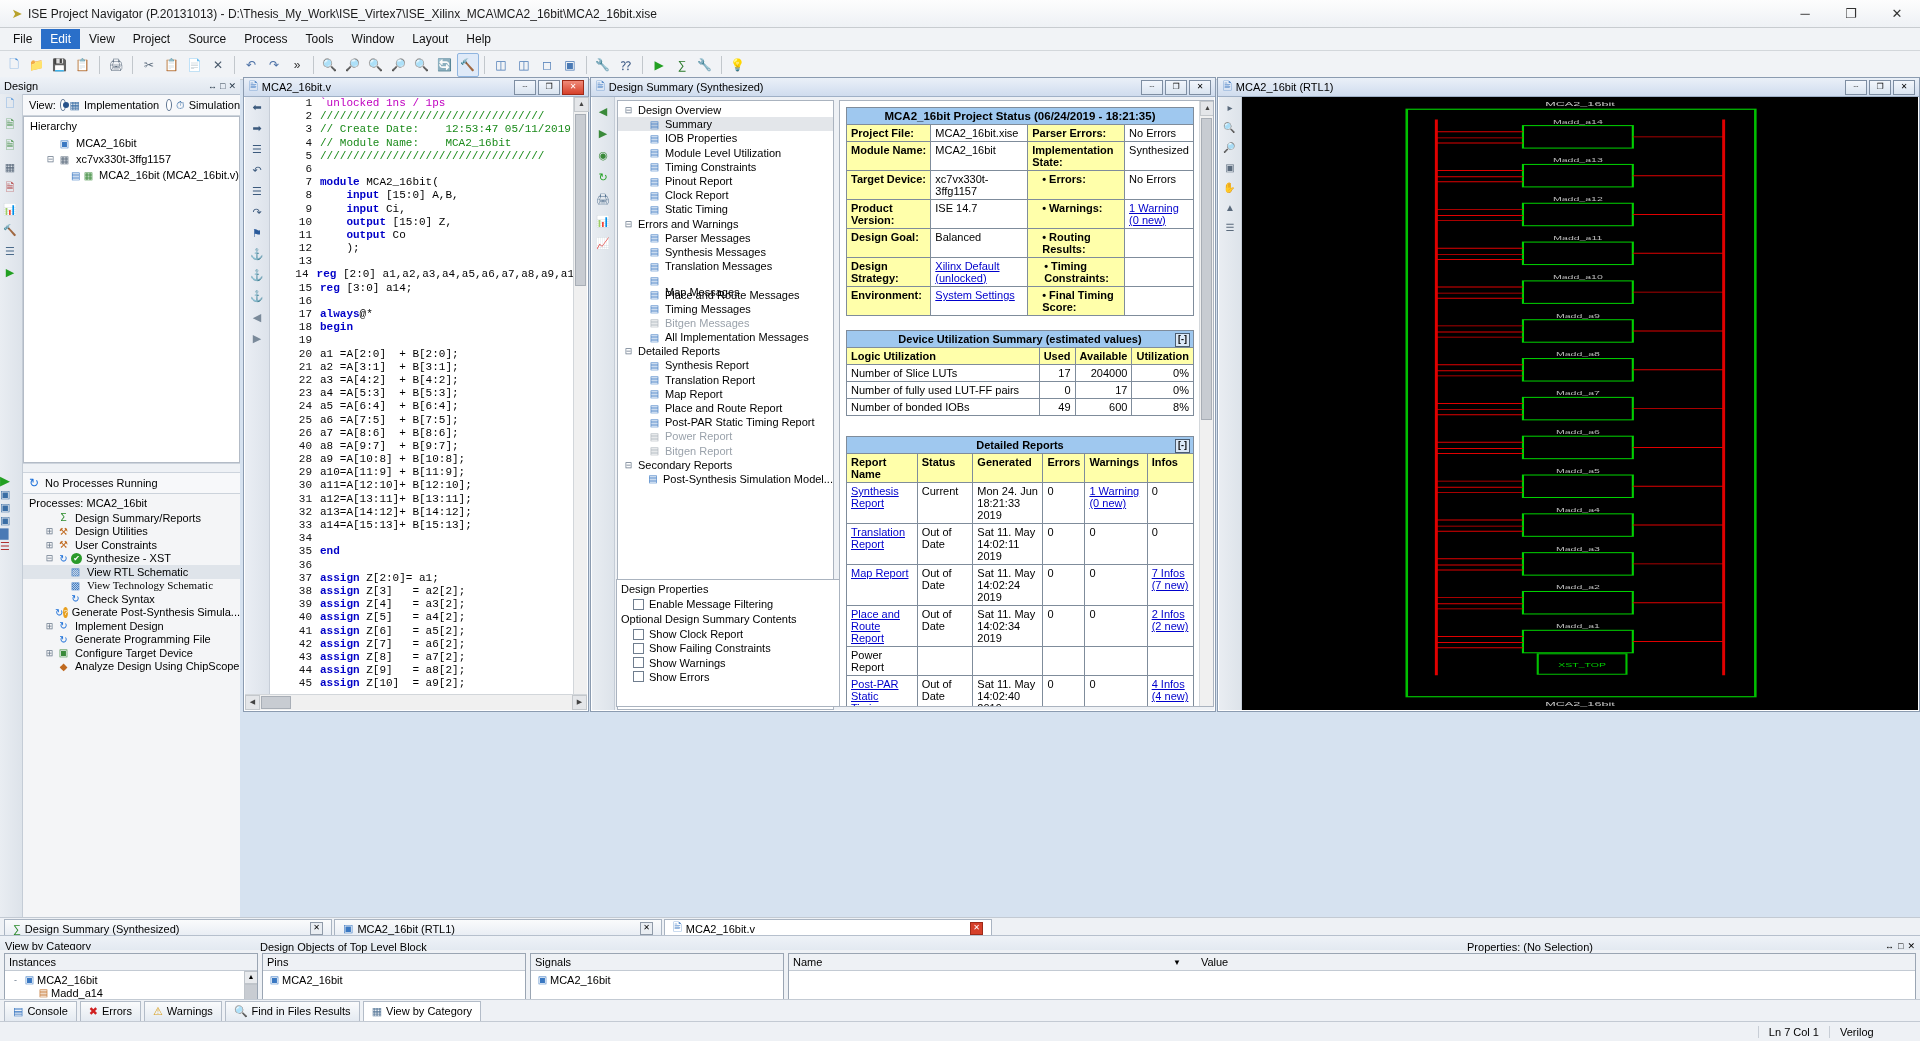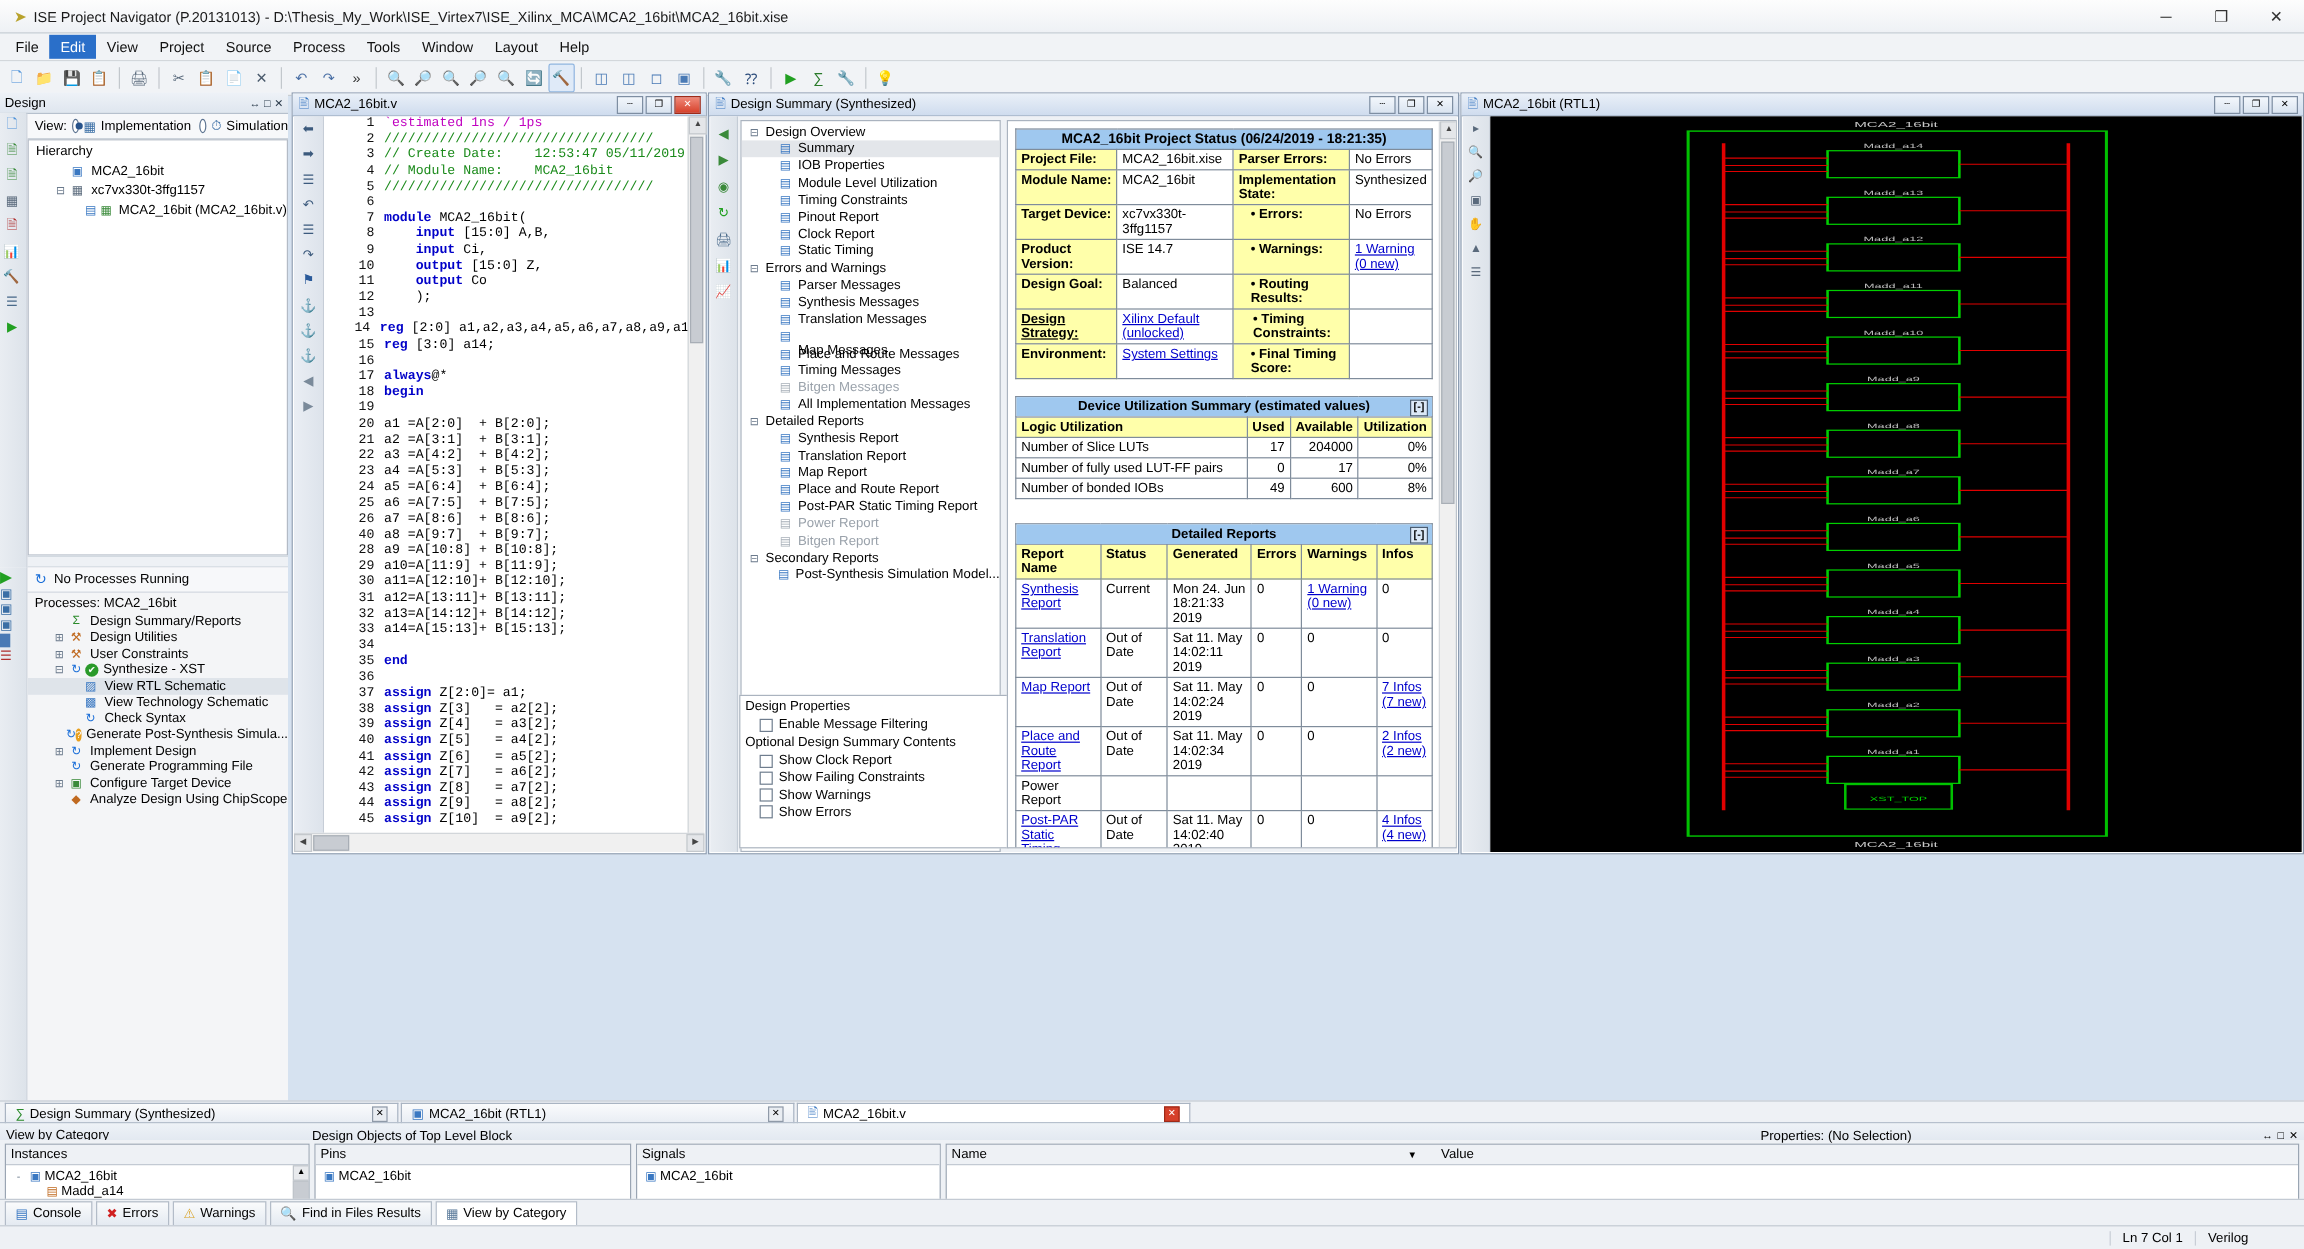--- a/index.html
+++ b/index.html
@@ -337,21 +337,21 @@
                 <span style="margin-left: 4px;">Synthesize - XST</span>
               </div>
               <div class="prow sel" style="padding-left: 32px;">
                 <span class="tw"></span>
                 <span class="tico" style="color: rgb(58, 120, 194);">▨</span>
                 <span style="margin-left: 4px;">View RTL Schematic</span>
               </div>
               <div class="prow" style="padding-left: 32px;">
                 <span class="tw"></span>
                 <span class="tico" style="color: rgb(58, 120, 194);">▩</span>
-                <span style="margin-left: 4px;">View Technology Schematic</span>
+                <span style="margin-left: 4px; font-family: Liberation Serif, serif;">View Technology Schematic</span>
               </div>
               <div class="prow" style="padding-left: 32px;">
                 <span class="tw"></span>
                 <span class="tico" style="color: rgb(26, 110, 216);">↻</span>
                 <span style="margin-left: 4px;">Check Syntax</span>
               </div>
               <div class="prow" style="padding-left: 32px;">
                 <span class="tw"></span>
                 <span class="tico" style="color: rgb(26, 110, 216);">↻</span>
                 <span class="tico" style="color: rgb(255, 255, 255); background: rgb(232, 160, 32); border-radius: 50%; font-size: 8px; width: 11px; height: 11px; line-height: 11px;">?</span>
@@ -401,21 +401,21 @@
         <div class="eb">↷</div>
         <div class="eb" style="color:#2a5a9a;">⚑</div>
         <div class="eb">⚓</div>
         <div class="eb">⚓</div>
         <div class="eb">⚓</div>
         <div class="eb" style="color:#7a8a9a;">◀</div>
         <div class="eb" style="color:#7a8a9a;">▶</div>
       </div>
       <div class="edcode">
         <div id="codeLines">
-            <div class="cl"><span class="ln">1</span><span class="dir">`estimated 1ns / 1ps</span></div>
+            <div class="cl"><span class="ln">1</span><span class="dir">`unlocked 1ns / 1ps</span></div>
             <div class="cl"><span class="ln">2</span><span class="cm">//////////////////////////////////</span></div>
             <div class="cl"><span class="ln">3</span><span class="cm">// Create Date:    12:53:47 05/11/2019</span></div>
             <div class="cl"><span class="ln">4</span><span class="cm">// Module Name:    MCA2_16bit</span></div>
             <div class="cl"><span class="ln">5</span><span class="cm">//////////////////////////////////</span></div>
             <div class="cl"><span class="ln">6</span></div>
             <div class="cl"><span class="ln">7</span><span class="kw">module</span><span> MCA2_16bit(</span></div>
             <div class="cl"><span class="ln">8</span><span>    </span><span class="kw">input</span><span> [15:0] A,B,</span></div>
             <div class="cl"><span class="ln">9</span><span>    </span><span class="kw">input</span><span> Ci,</span></div>
             <div class="cl"><span class="ln">10</span><span>    </span><span class="kw">output</span><span> [15:0] Z,</span></div>
             <div class="cl"><span class="ln">11</span><span>    </span><span class="kw">output</span><span> Co</span></div>
@@ -685,21 +685,21 @@
                     <td class="ylw" style="width: 120px; padding-left: 14px;">• Warnings:</td>
                     <td><span class="lnk">1 Warning (0 new)</span></td>
                   </tr>
                   <tr>
                     <td class="ylw" style="width: 105px;">Design Goal:</td>
                     <td style="width: 120px;">Balanced</td>
                     <td class="ylw" style="width: 120px; padding-left: 14px;">• Routing Results:</td>
                     <td></td>
                   </tr>
                   <tr>
-                    <td class="ylw" style="width: 105px; text-decoration: underline;">Design Strategy:</td>
+                    <td class="ylw" style="width: 105px;">Design Strategy:</td>
                     <td style="width: 120px;"><span class="lnk">Xilinx Default (unlocked)</span></td>
                     <td class="ylw" style="width: 120px; padding-left: 16px;">• Timing Constraints:</td>
                     <td></td>
                   </tr>
                   <tr>
                     <td class="ylw" style="width: 105px;">Environment:</td>
                     <td style="width: 120px;"><span class="lnk">System Settings</span></td>
                     <td class="ylw" style="width: 120px; padding-left: 14px;">• Final Timing Score:</td>
                     <td></td>
                   </tr>

